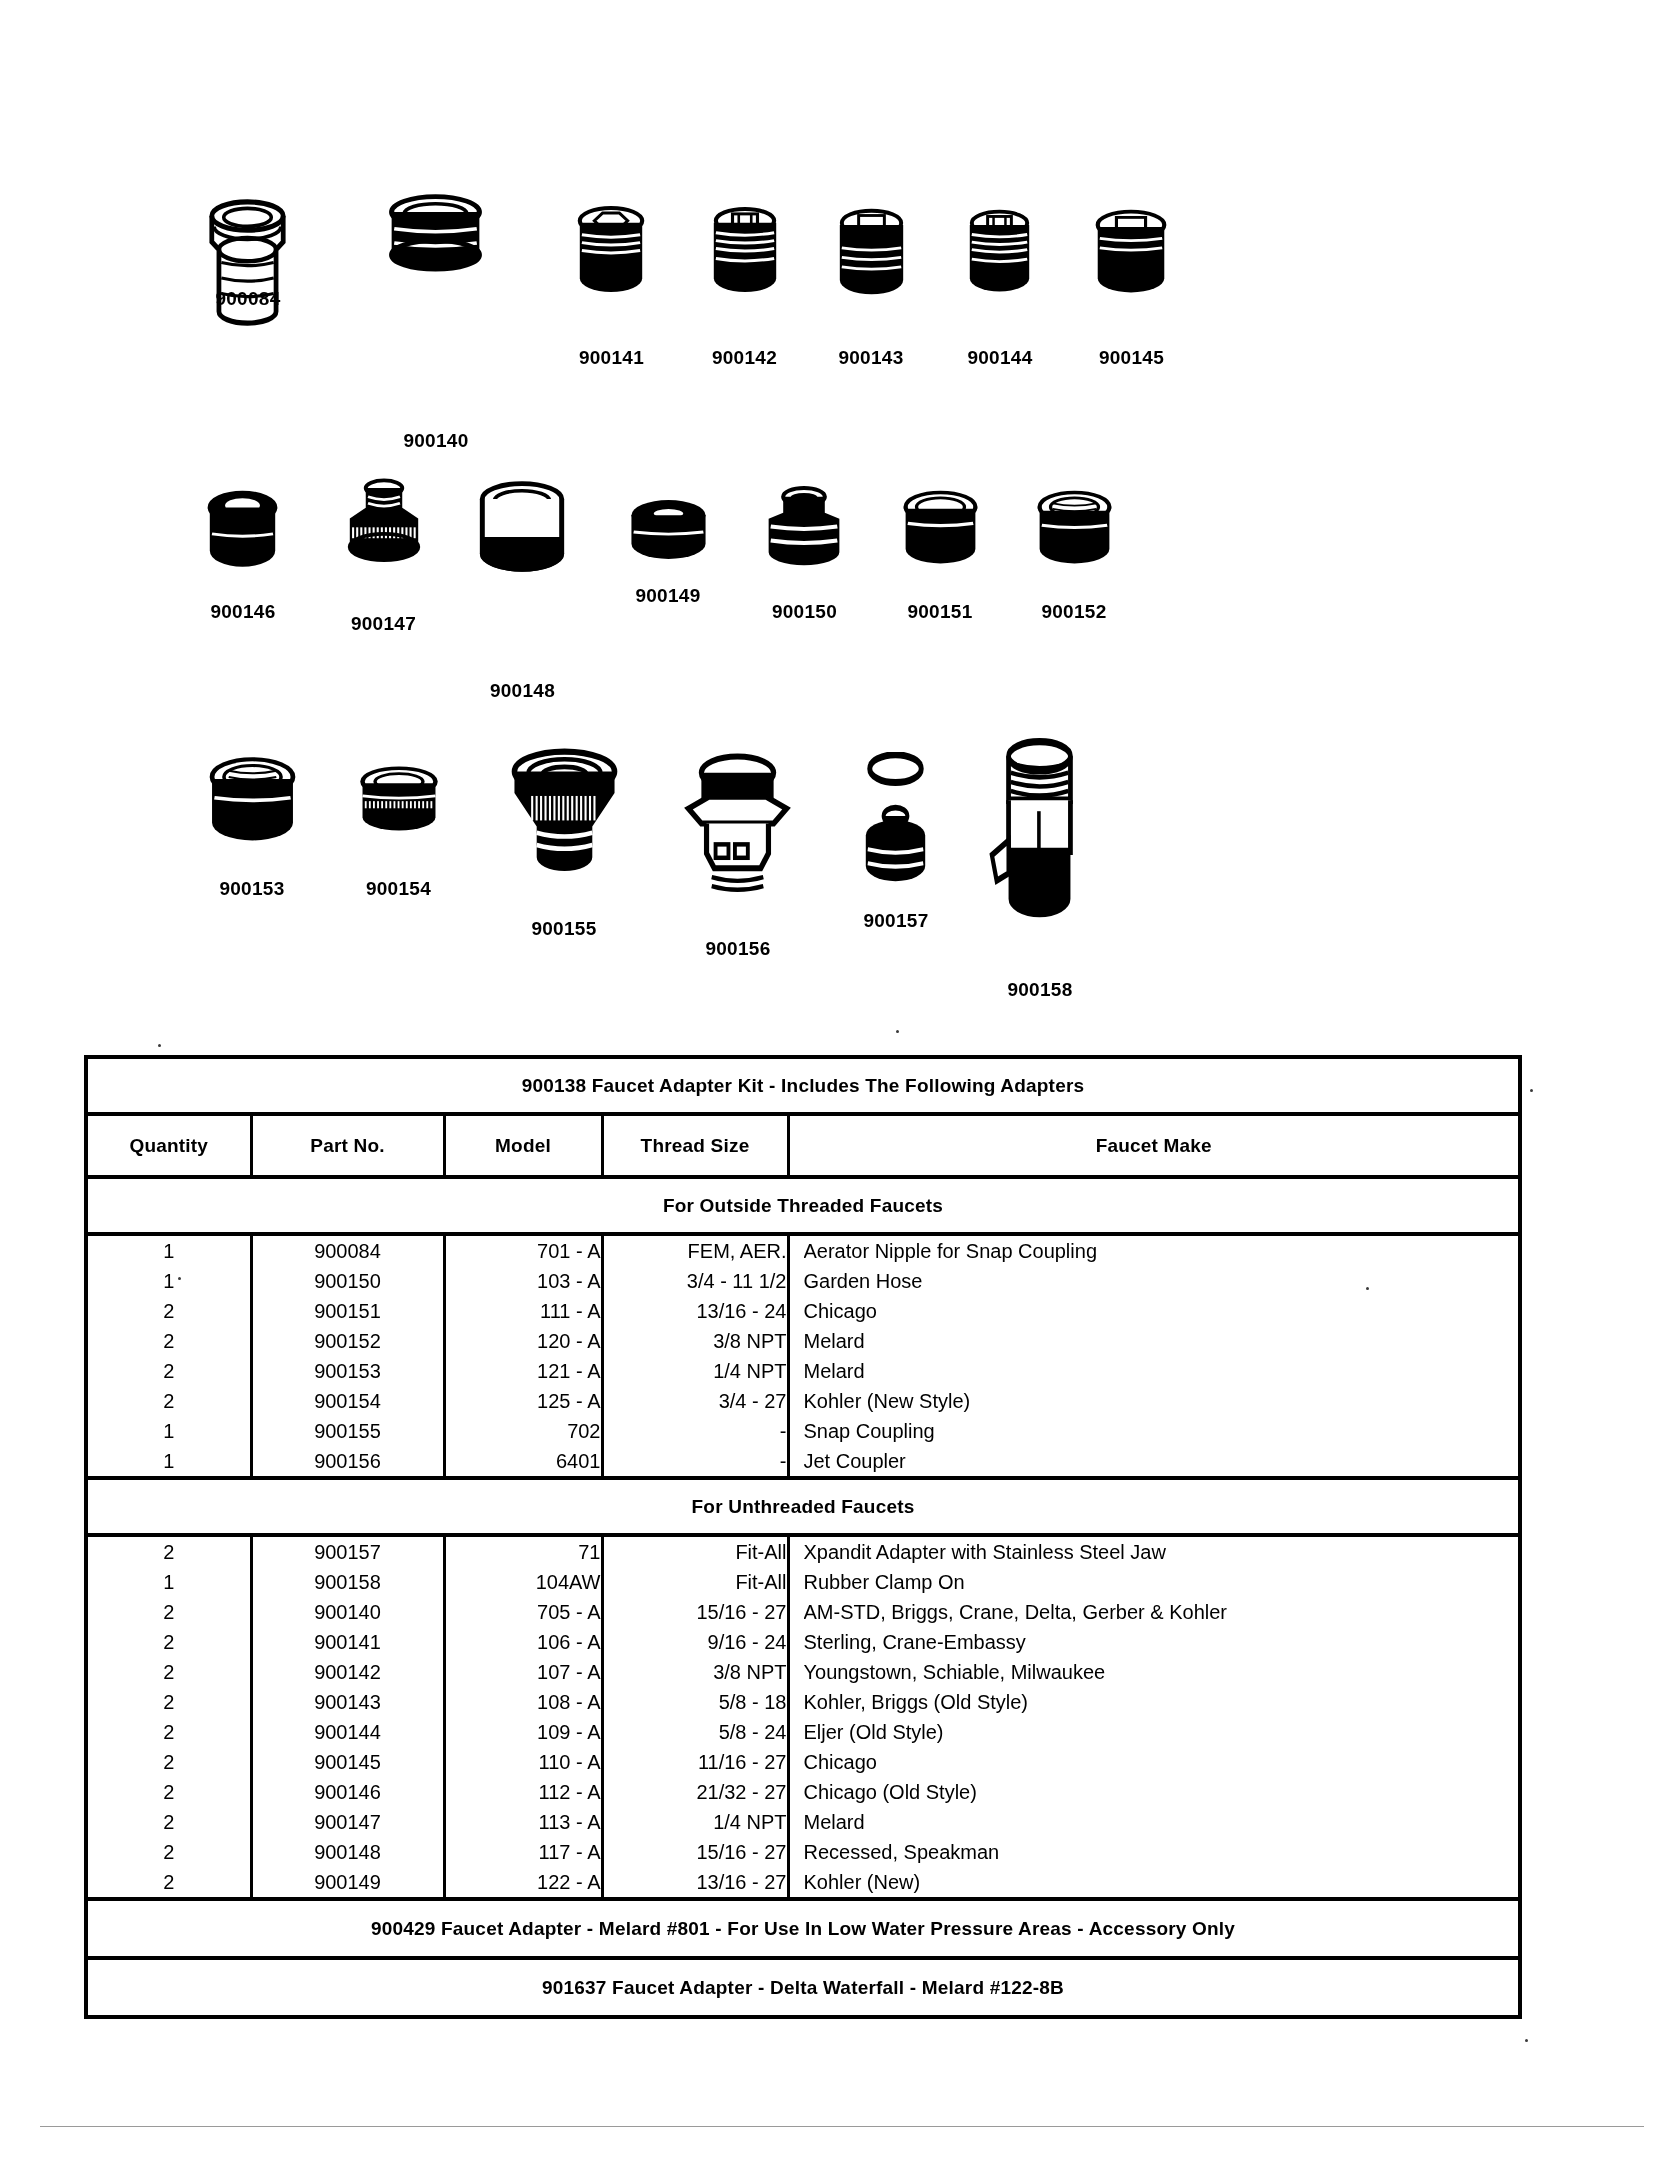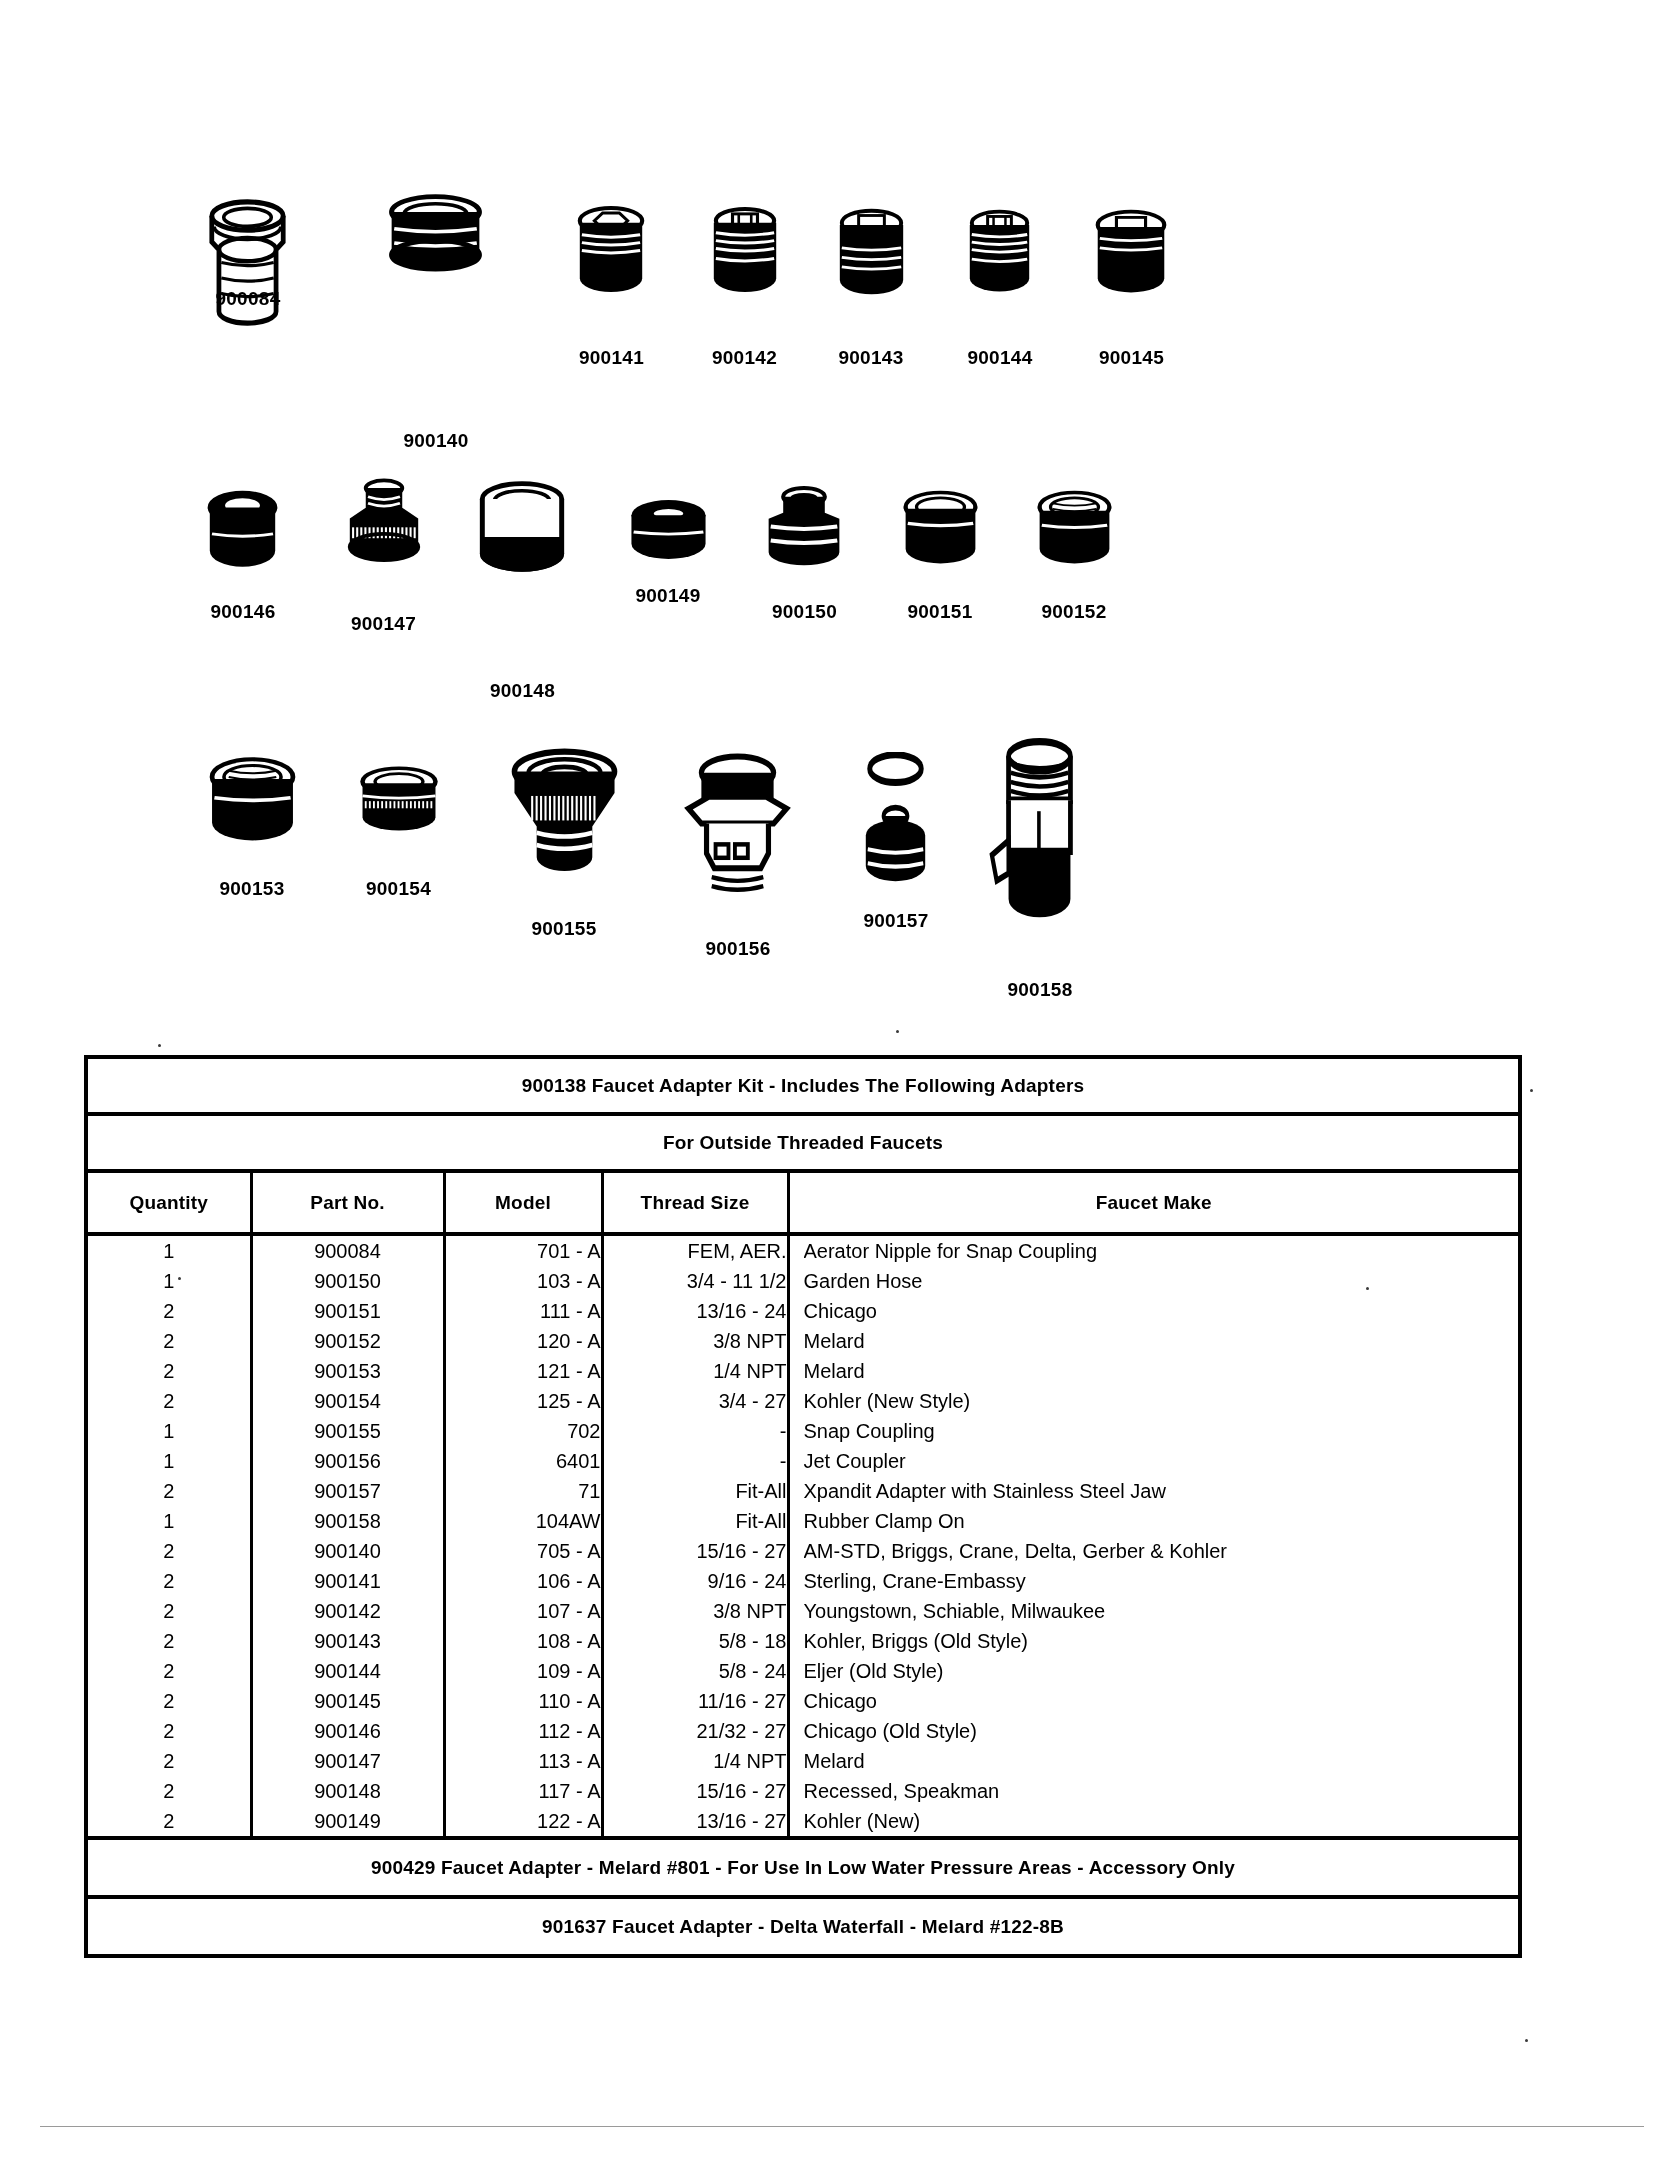--- a/index.html
+++ b/index.html
@@ -467,28 +467,28 @@
         <col class="col-part">
         <col class="col-model">
         <col class="col-thread">
         <col class="col-make">
     </colgroup>
     <tbody id="table-body">
         <tr>
           <td class="title-cell" colspan="5">900138 Faucet Adapter Kit - Includes The Following Adapters</td>
         </tr>
         <tr>
-          <td class="section-cell first-section" colspan="5">For Outside Threaded Faucets</td>
-        </tr>
-        <tr>
           <td class="head-cell">Quantity</td>
           <td class="head-cell">Part No.</td>
           <td class="head-cell">Model</td>
           <td class="head-cell">Thread Size</td>
           <td class="head-cell last">Faucet Make</td>
+        </tr>
+        <tr>
+          <td class="section-cell first-section" colspan="5">For Outside Threaded Faucets</td>
         </tr>
         <tr class="group-block">
           <td>
             <div class="data-line c-center">1</div>
             <div class="data-line c-center">1</div>
             <div class="data-line c-center">2</div>
             <div class="data-line c-center">2</div>
             <div class="data-line c-center">2</div>
             <div class="data-line c-center">2</div>
             <div class="data-line c-center">1</div>
@@ -527,20 +527,23 @@
           <td class="col-make">
             <div class="data-line c-make">Aerator Nipple for Snap Coupling</div>
             <div class="data-line c-make">Garden Hose</div>
             <div class="data-line c-make">Chicago</div>
             <div class="data-line c-make">Melard</div>
             <div class="data-line c-make">Melard</div>
             <div class="data-line c-make">Kohler (New Style)</div>
             <div class="data-line c-make">Snap Coupling</div>
             <div class="data-line c-make">Jet Coupler</div>
           </td>
+        </tr>
+        <tr>
+          <td class="section-cell" colspan="5">For Unthreaded Faucets</td>
         </tr>
         <tr class="group-block">
           <td>
             <div class="data-line c-center">2</div>
             <div class="data-line c-center">1</div>
           </td>
           <td>
             <div class="data-line c-center">900157</div>
             <div class="data-line c-center">900158</div>
           </td>

